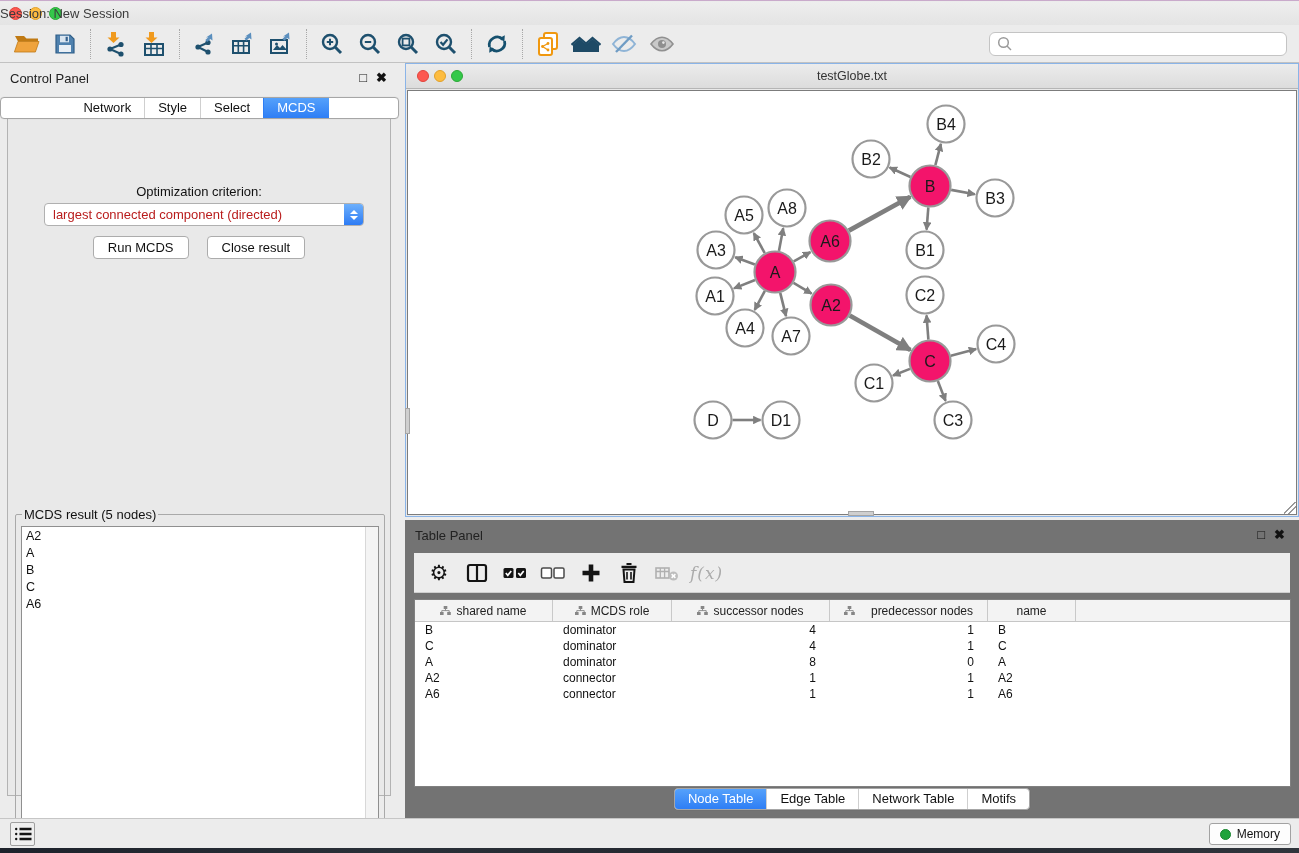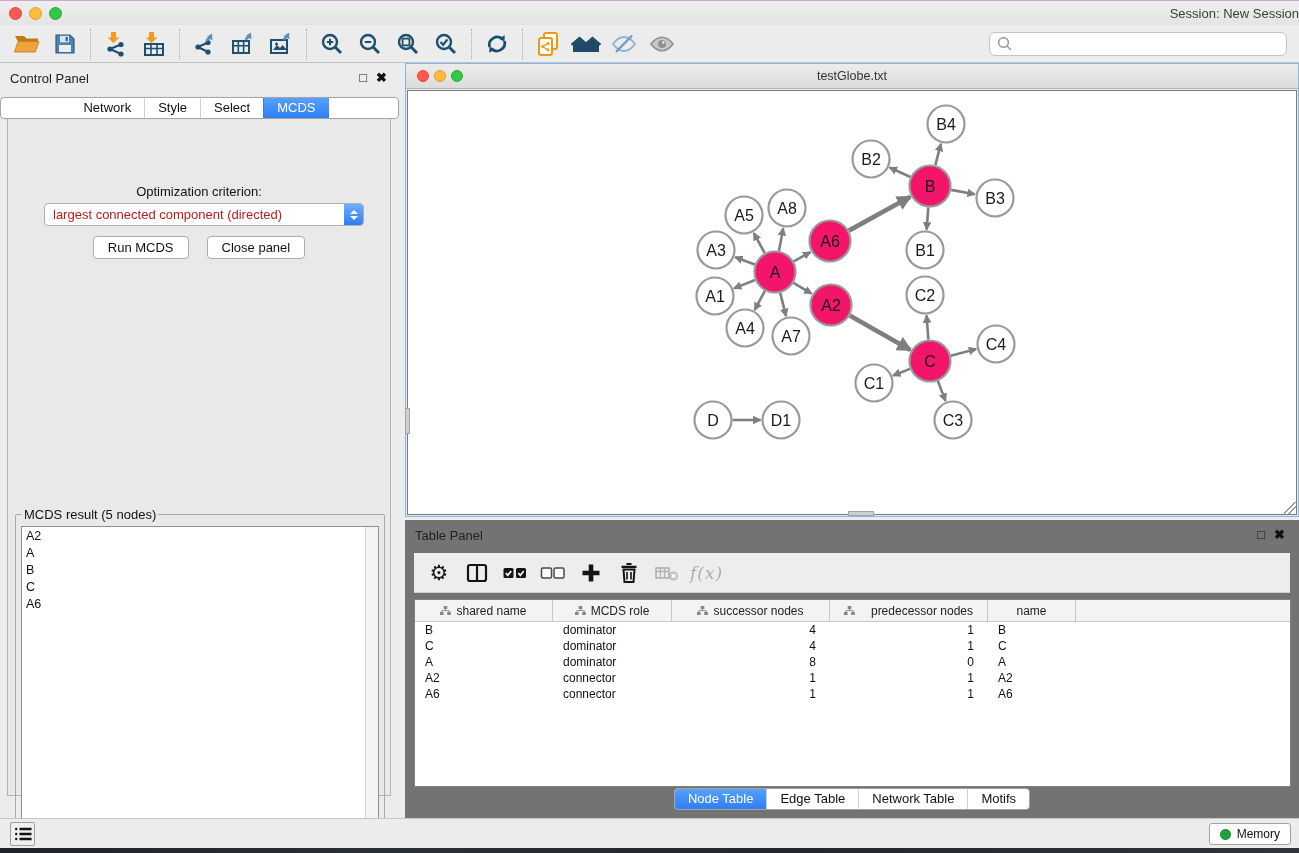--- a/index.html
+++ b/index.html
@@ -8,21 +8,21 @@
 
   .screen { position:absolute; inset:0; width:1299px; height:853px; background:#ececec; border-top:1px solid #c9aacb; }
 
   
   .titlebar { position:absolute; left:0; top:1px; width:1299px; height:23px; background:linear-gradient(#eeeeee,#e4e4e4); }
   .tl-group { position:absolute; left:9px; top:5px; display:flex; gap:7px; }
   .tl { width:13px; height:13px; border-radius:50%; }
   .tl.red { background:#fd5850; border:1px solid #e1443c; }
   .tl.yellow { background:#fdbc40; border:1px solid #e0a02a; }
   .tl.green { background:#34c84a; border:1px solid #2ca837; }
-  .title-text { position:absolute; left:0; right:0; top:4px; text-align:right; font-size:13px; color:#3c3c3c; }
+  .title-text { position:absolute; left:0; right:0; top:4px; text-align:left; font-size:13px; color:#3c3c3c; }
 
   
   .toolbar { position:absolute; left:0; top:24px; width:1299px; height:38px; background:#ececec; border-bottom:1px solid #c2c2c2; display:flex; align-items:center; padding:0 8px; }
   .tbtn { width:38px; height:32px; display:flex; align-items:center; justify-content:center; flex:0 0 auto; }
   .tsep { width:1px; height:30px; border-left:1px dotted #a8a8a8; margin:0 6px; flex:0 0 auto; }
   .searchbox { margin-left:auto; margin-right:4px; width:298px; height:24px; background:#fff; border:1px solid #c4c4c4; border-radius:6px; display:flex; align-items:center; padding:0 6px; }
   .searchbox input { border:none; outline:none; flex:1; font-size:12px; font-family:"Liberation Sans",sans-serif; background:transparent; }
 
   
   .control-panel { position:absolute; left:0; top:62px; width:399px; height:755px; background:#ececec; }
@@ -258,21 +258,21 @@
       <div class="opt-label">Optimization criterion:</div>
       <div class="combo">
         <div class="ctxt">largest connected component (directed)</div>
         <div class="cstep">
             <div class="chv-up"></div>
             <div class="chv-dn"></div>
           </div>
       </div>
       <div class="cp-buttons">
         <button class="btn">Run MCDS</button>
-        <button class="btn">Close panel</button>
+        <button class="btn">Close result</button>
       </div>
       <fieldset class="resultbox">
         <legend>MCDS result (5 nodes)</legend>
         <div class="result-list">
           <div class="result-items">
               <div class="ritem">A2</div>
               <div class="ritem">A</div>
               <div class="ritem">B</div>
               <div class="ritem">C</div>
               <div class="ritem">A6</div>

